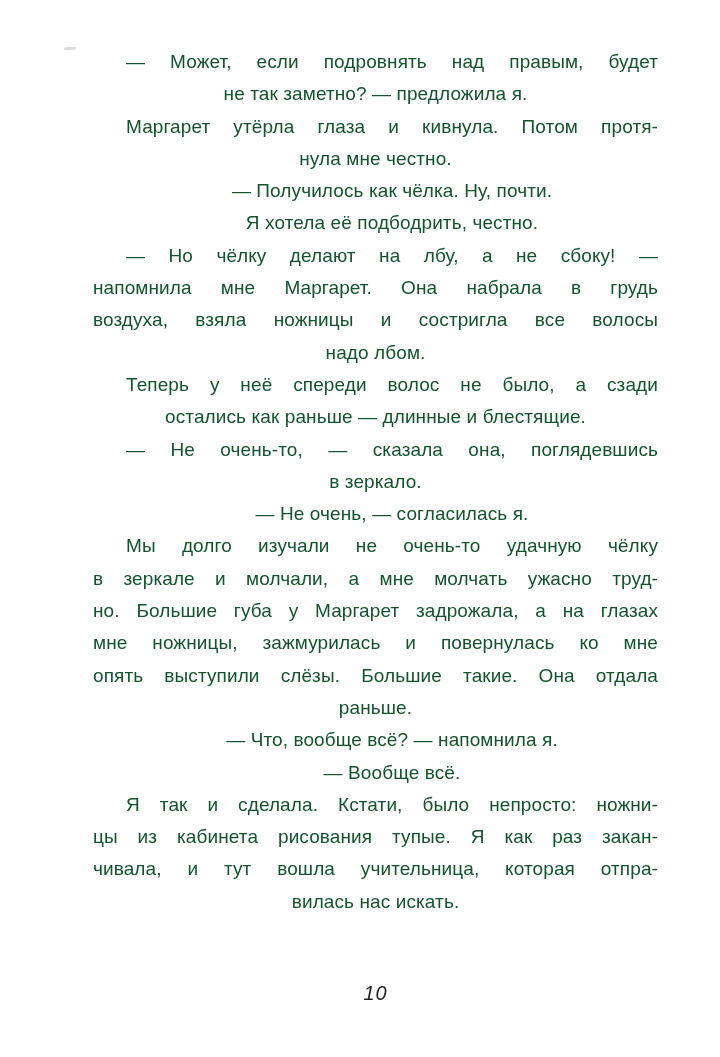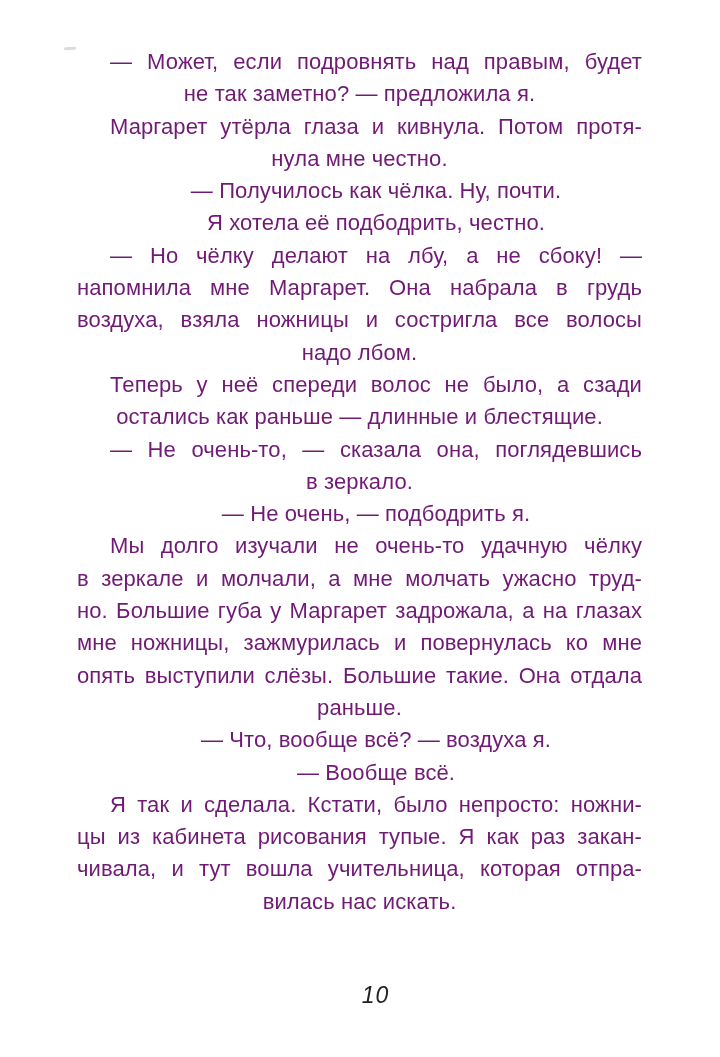--- a/index.html
+++ b/index.html
@@ -19,25 +19,25 @@
     left: 64px;
     top: 47px;
     width: 12px;
     height: 3px;
     background: #dcdcdc;
     border-radius: 2px;
     transform: rotate(-4deg);
   }
   .text-block {
     position: absolute;
-    left: 77px;
+    left: 93px;
     top: 46px;
     width: 565px;
-    color: #701a75;
-    font-size: 22px;
+    color: #14532d;
+    font-size: 19px;
     line-height: 32.3px;
     letter-spacing: 0.1px;
   }
   .line {
     text-align: center;
     white-space: normal;
   }
   
   .line.fill {
     text-align: justify;
@@ -46,21 +46,21 @@
   
   .line.indent {
     padding-left: 33px;
   }
   .page-number {
     position: absolute;
     left: 93px;
     top: 982px;
     width: 565px;
     text-align: center;
-    font-size: 23px;
+    font-size: 20px;
     font-style: italic;
     color: #222222;
     letter-spacing: 1px;
   }
 </style>
 </head>
 <body>
 
 <div class="scan-artifact"></div>
 
@@ -72,28 +72,28 @@
     <div class="line indent">— Получилось как чёлка. Ну, почти.</div>
     <div class="line indent">Я хотела её подбодрить, честно.</div>
     <div class="line indent fill">— Но чёлку делают на лбу, а не сбоку! —</div>
     <div class="line fill">напомнила мне Маргарет. Она набрала в грудь</div>
     <div class="line fill">воздуха, взяла ножницы и состригла все волосы</div>
     <div class="line">надо лбом.</div>
     <div class="line indent fill">Теперь у неё спереди волос не было, а сзади</div>
     <div class="line">остались как раньше — длинные и блестящие.</div>
     <div class="line indent fill">— Не очень-то, — сказала она, поглядевшись</div>
     <div class="line">в зеркало.</div>
-    <div class="line indent">— Не очень, — подбодрить я.</div>
+    <div class="line indent">— Не очень, — согласилась я.</div>
     <div class="line indent fill">Мы долго изучали не очень-то удачную чёлку</div>
     <div class="line fill">в зеркале и молчали, а мне молчать ужасно труд-</div>
     <div class="line fill">но. Большие губа у Маргарет задрожала, а на глазах</div>
     <div class="line fill">мне ножницы, зажмурилась и повернулась ко мне</div>
     <div class="line fill">опять выступили слёзы. Большие такие. Она отдала</div>
     <div class="line">раньше.</div>
-    <div class="line indent">— Что, вообще всё? — воздуха я.</div>
+    <div class="line indent">— Что, вообще всё? — напомнила я.</div>
     <div class="line indent">— Вообще всё.</div>
     <div class="line indent fill">Я так и сделала. Кстати, было непросто: ножни-</div>
     <div class="line fill">цы из кабинета рисования тупые. Я как раз закан-</div>
     <div class="line fill">чивала, и тут вошла учительница, которая отпра-</div>
     <div class="line">вилась нас искать.</div>
   </div>
 
 <div class="page-number">10</div>
 
 </body></html>

